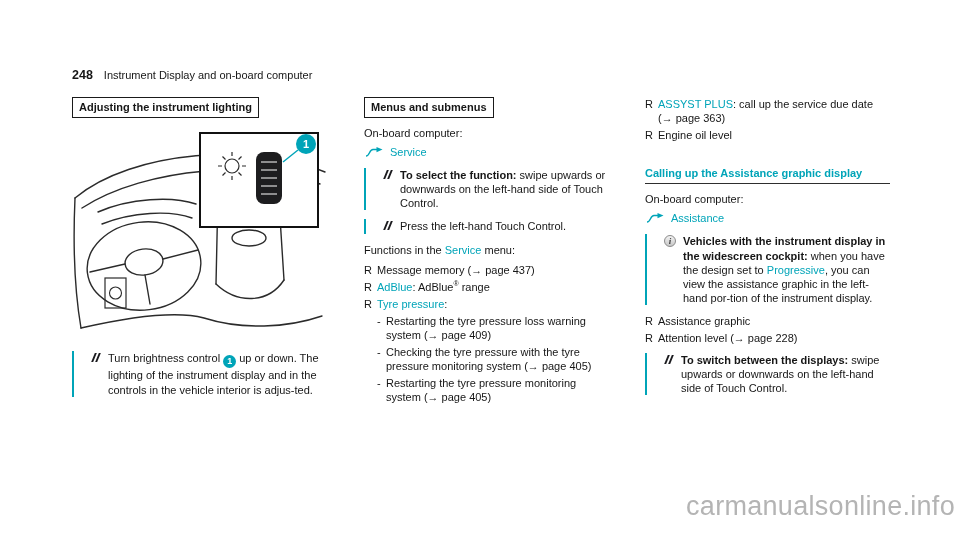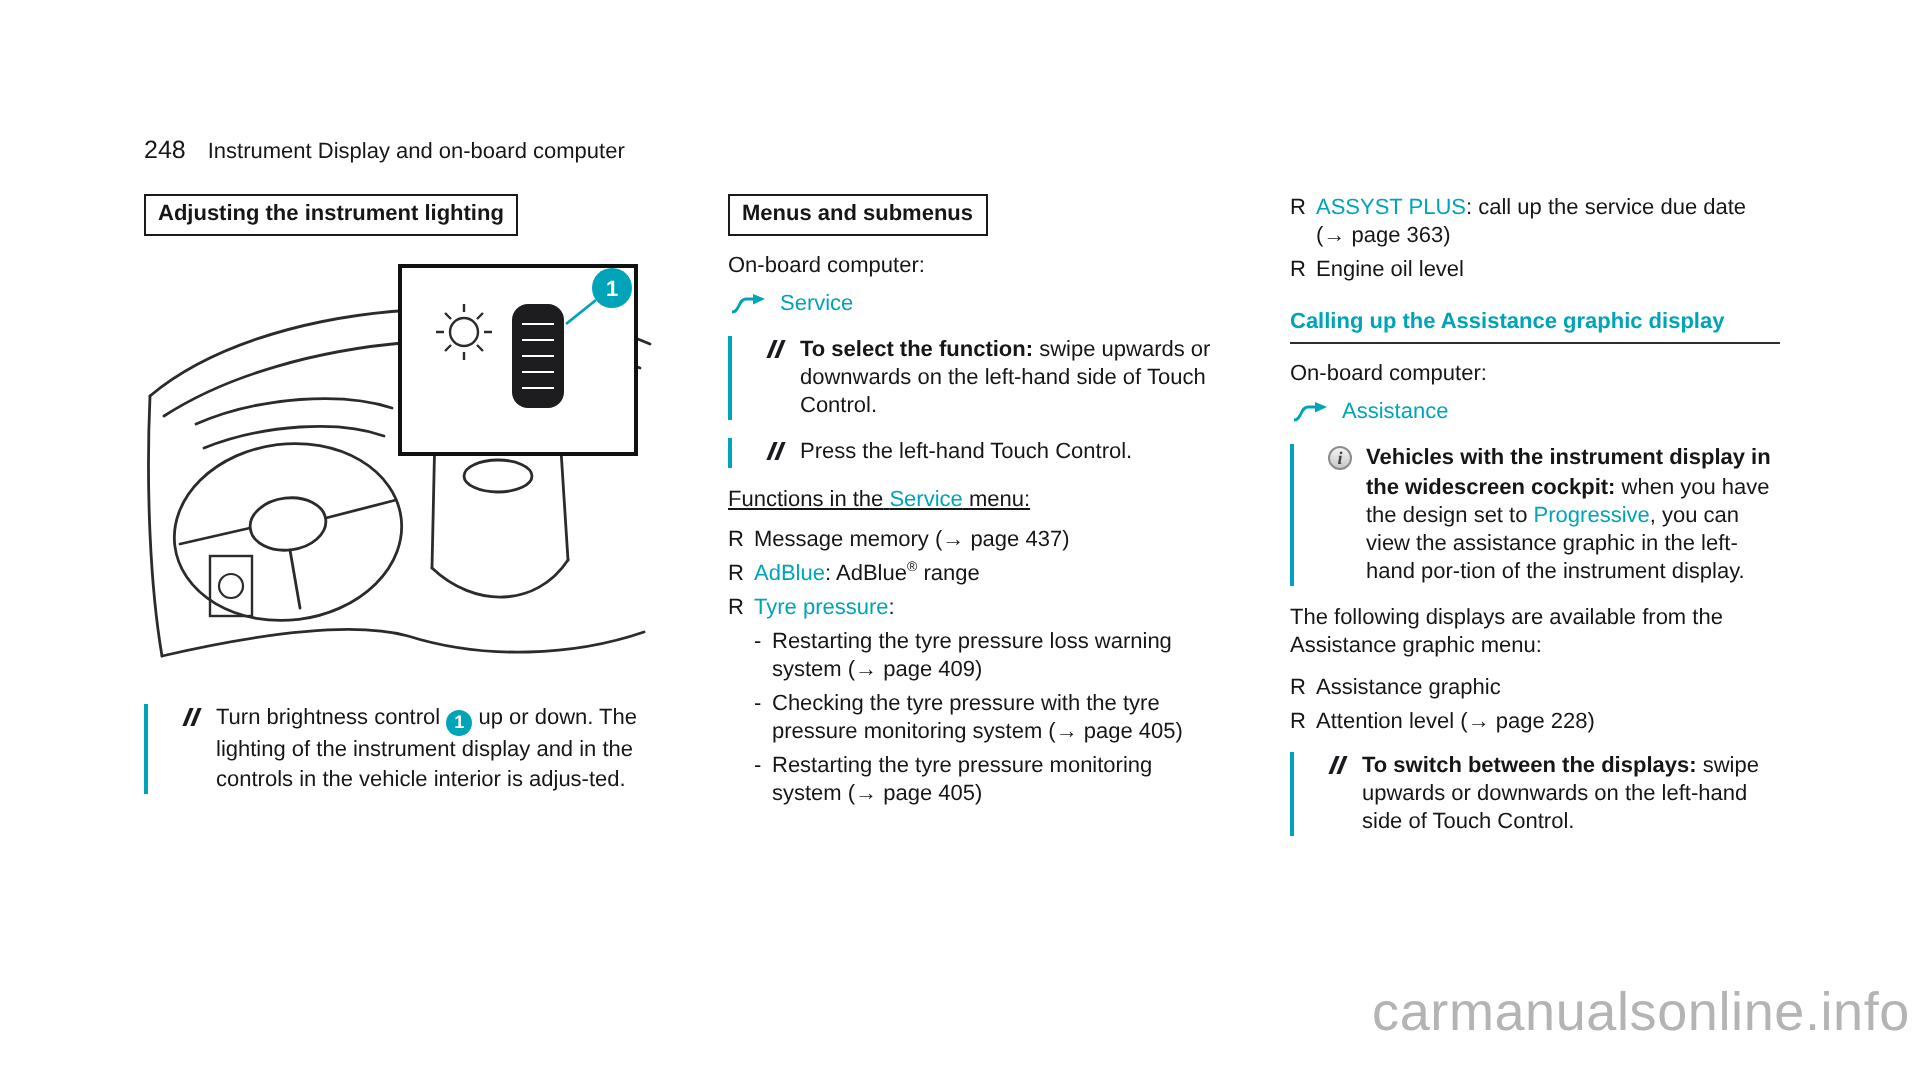--- a/index.html
+++ b/index.html
@@ -9,38 +9,38 @@
   }
   *{box-sizing:border-box;}
   html,body{margin:0;padding:0;}
   body{
     width:960px;height:533px;position:relative;overflow:hidden;
     background:#ffffff;color:var(--ink);
     font-family:"Liberation Sans","DejaVu Sans",sans-serif;
     font-size:11px;line-height:1.28;
   }
   .page-header{position:absolute;top:67px;left:72px;display:flex;align-items:baseline;gap:11px;}
-  .page-number{font-weight:normal;font-size:12.5px;}
+  .page-number{font-weight:bold;font-size:12.5px;}
   .page-title{font-size:11px;}
   .columns{
     position:absolute;left:72px;top:97px;width:818px;
     display:grid;grid-template-columns:1fr 1fr 1fr;column-gap:22px;gap:36px;
   }
   .box-title{
     display:inline-block;border:1px solid #1a1a1a;
     padding:2px 6px 3px;font-weight:bold;margin:0 0 8px 0;
   }
   .illustration{margin:2px 0 10px 0;}
   .heading{
     color:var(--accent);font-weight:bold;
     border-bottom:1px solid #2e2e2e;padding-bottom:3px;margin:2px 0 8px 0;
   }
-  .heading.gap-top{margin-top:12px;}
+  .heading.gap-top{margin-top:24px;}
   .para{margin:0 0 5px 0;}
-  .para.gap{margin:8px 0 6px 0;text-decoration:underline;}
+  .para.gap{margin:8px 0 6px 0;}
   .menu-path{display:flex;align-items:center;gap:7px;margin:2px 0 9px 0;padding-left:1px;}
   .link{color:var(--accent);text-decoration:none;cursor:pointer;}
   .acc-stroke{stroke:var(--accent);}
   .acc-fill{fill:var(--accent);}
   .instruction{
     display:flex;gap:7px;border-left:2.5px solid var(--accent);
     padding-left:17px;margin:0 0 9px 0;
   }
   .itext,.btext{margin:0;}
   .marker{position:relative;width:10px;height:9px;margin-top:2px;flex:none;}
@@ -219,21 +219,20 @@
       <a class="link">Assistance</a>
     </div>
 
     <div class="instruction">
       <span class="info-icon">i</span>
       <p class="itext"><b>Vehicles with the instrument display in the widescreen cockpit:</b>
 <span>when you have the design set to</span>
 <a class="link">Progressive</a><span>, you can view the assistance graphic in the left-hand por-tion of the instrument display.</span></p>
     </div>
 
-    <p class="para" style="margin-bottom:7px;">The following displays are available from the Assistance graphic menu:</p>
 
     <div class="bullet-item">
       <span class="bullet-glyph">R</span>
       <p class="btext">Assistance graphic</p>
     </div>
 
     <div class="bullet-item" style="margin-bottom:8px;">
       <span class="bullet-glyph">R</span>
       <p class="btext">Attention level (→ page 228)</p>
     </div>

